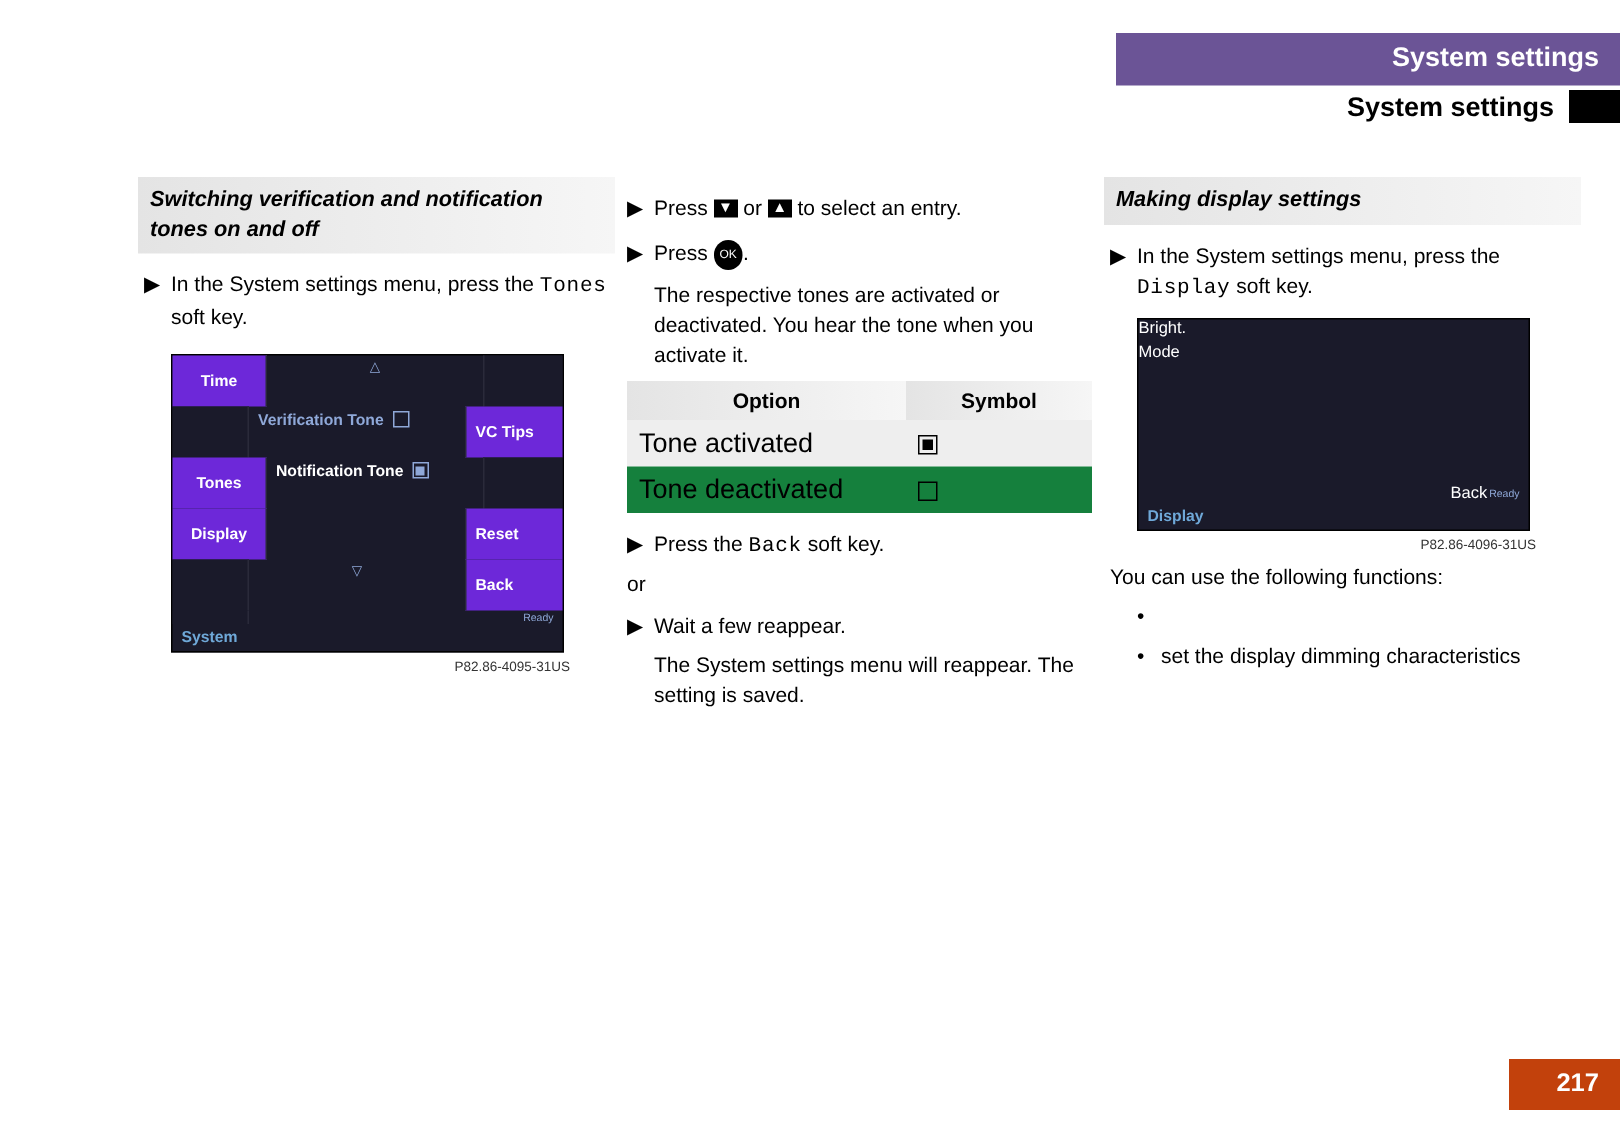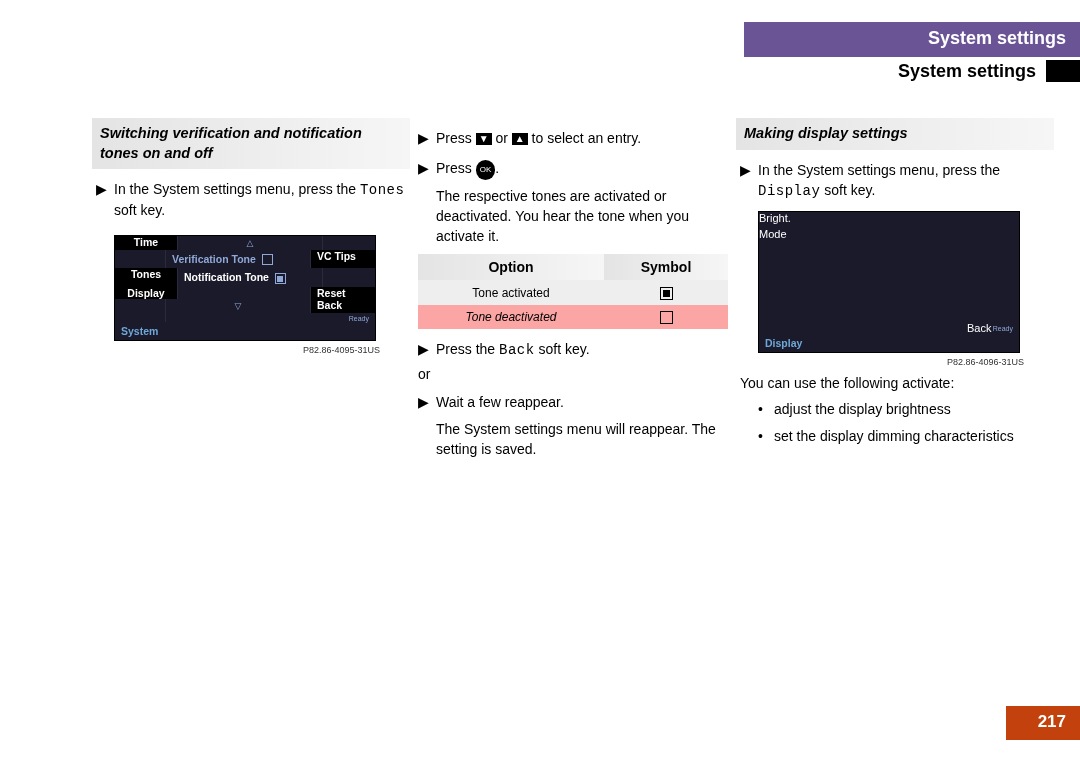--- a/index.html
+++ b/index.html
@@ -78,24 +78,24 @@
     margin: 14px 0 0 22px;
     width: 260px;
     background: #1a1a2a;
     border: 1px solid #000;
     position: relative;
     font-size: 11px;
     color: #fff;
   }
   .screen .row { display: flex; }
   .screen .side-btn {
-    background: #000000;
-    color: #fff;
-    font-weight: bold;
-    padding: 0 6px;
+    background: #6d28d9;
+    color: #fff;
+    font-weight: bold;
+    padding: 11px 6px;
     font-size: 10.5px;
     text-align: center;
   }
   .screen .left { width: 50px; border-right: 1px solid #2a2a3a; }
   .screen .right { width: 52px; border-left: 1px solid #2a2a3a; text-align: left;}
   .screen .spacer { background: #1a1a2a; }
   .screen .content-line {
     flex: 1;
     padding: 3px 6px;
     font-size: 10.5px;
@@ -120,24 +120,23 @@
   table.opt th {
     background: linear-gradient(to right, #e4e4e4, #f6f6f6);
     text-align: center;
     font-weight: bold;
     padding: 5px 8px;
     font-size: 14px;
   }
   table.opt td {
     background: #eeeeee;
     padding: 5px 8px;
-    font-size: 12px;
-    text-align: center;
-  }
-  table.opt tr.alt td { background: #fca5a5; font-style: italic; }
+    font-size: 18px;
+  }
+  table.opt tr.alt td { background: #15803d; }
   .sym-box { display:inline-block; width:11px; height:11px; border:1.5px solid #000; vertical-align:middle; position:relative;}
   .sym-box.filled::after { content:""; position:absolute; left:2px; top:2px; right:2px; bottom:2px; background:#000;}
   .key-box { display:inline-block; background:#000; color:#fff; font-size:10px; padding:1px 3px; vertical-align:middle; line-height:1;}
   .ok-pill { display:inline-block; background:#000000; color:#fff; border-radius:50%/50%; font-size:8px; padding:6px 4px; vertical-align:middle; font-weight:normal; line-height:1;}
   .screen2 {
     margin: 10px 0 0 22px;
     width: 260px;
     background: #1a1a2a;
     border: 1px solid #000;
     font-size: 11px;
@@ -277,24 +276,23 @@
         <div class="side-btn">Mode</div>
       </div>
       <div class="right">
         <div class="side-btn">Back</div>
       </div>
       <div style="position:absolute; right:6px; bottom:20px; font-size:7px; color:#8fa8d8;">Ready</div>
       <div style="position:absolute; left:6px; bottom:3px; color:#6fa8d8; font-weight:bold; font-size:10.5px;">Display</div>
     </div>
     <div class="caption">P82.86-4096-31US</div>
 
-    <div class="indent" style="margin-left:4px;">You can use the following activate:</div>
+    <div class="indent" style="margin-left:4px;">You can use the following functions:</div>
     <div class="bullet">
       <span class="dot">•</span>
-      <span>adjust the display brightness</span>
     </div>
     <div class="bullet">
       <span class="dot">•</span>
       <span>set the display dimming characteristics</span>
     </div>
   </div>
 
 </div>
 
 <div class="page-num">217</div>

